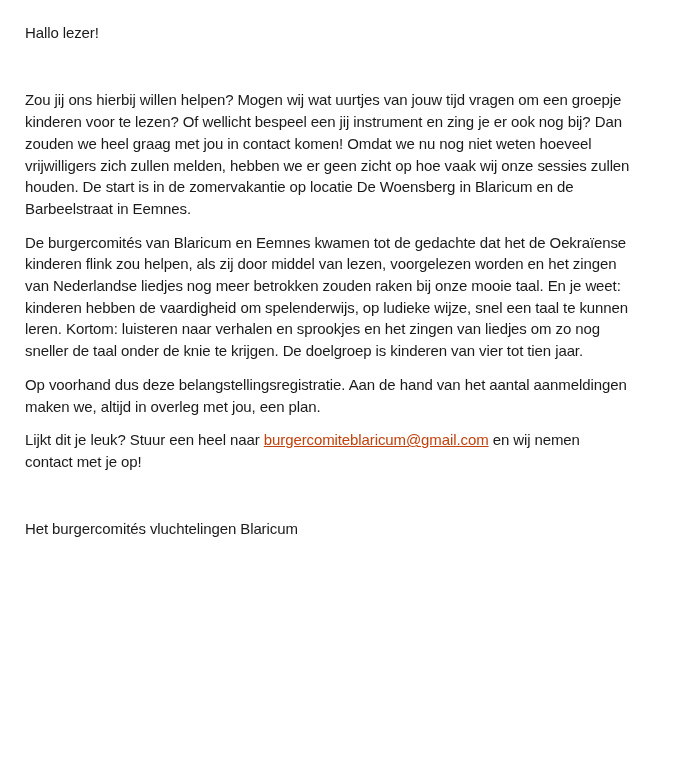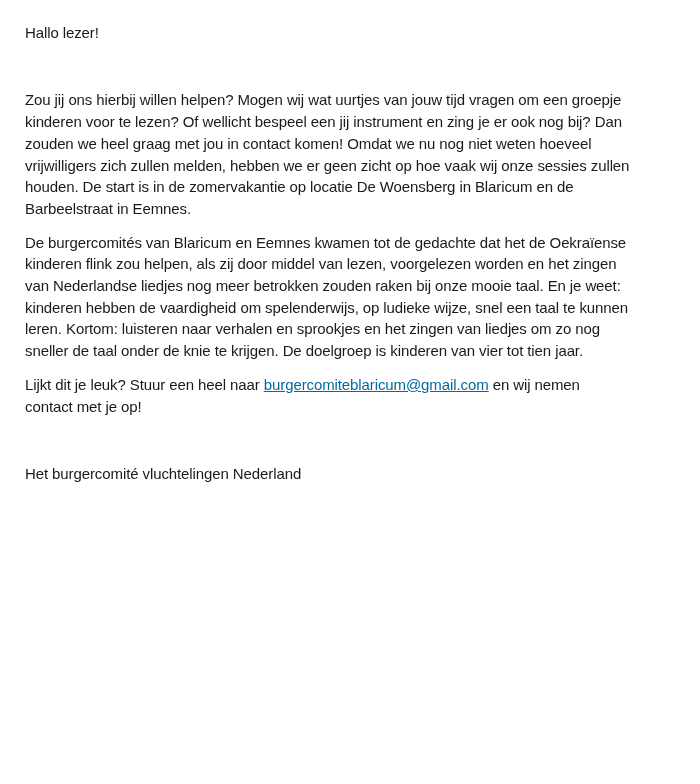--- a/index.html
+++ b/index.html
@@ -26,21 +26,21 @@
   }
   .para {
     margin: 0 0 12px 0;
     white-space: pre-line;
   }
   .blank-line {
     height: 21.7px;
     margin: 0 0 12px 0;
   }
   .email-link {
-    color: #0369a1;
+    color: #c2410c;
     text-decoration: underline;
     cursor: pointer;
     margin-top: 20px;
   }
 </style>
 </head>
 <body>
 
 <div class="page">
 
@@ -57,22 +57,24 @@
 houden. De start is in de zomervakantie op locatie De Woensberg in Blaricum en de
 Barbeelstraat in Eemnes.</p>
 
   <p class="para">De burgercomités van Blaricum en Eemnes kwamen tot de gedachte dat het de Oekraïense
 kinderen flink zou helpen, als zij door middel van lezen, voorgelezen worden en het zingen
 van Nederlandse liedjes nog meer betrokken zouden raken bij onze mooie taal. En je weet:
 kinderen hebben de vaardigheid om spelenderwijs, op ludieke wijze, snel een taal te kunnen
 leren. Kortom: luisteren naar verhalen en sprookjes en het zingen van liedjes om zo nog
 sneller de taal onder de knie te krijgen. De doelgroep is kinderen van vier tot tien jaar.</p>
 
+  <p class="para">Op voorhand dus deze belangstellingsregistratie. Aan de hand van het aantal aanmeldingen
+maken we, altijd in overleg met jou, een plan.</p>
 
   <p class="para"><span>Lijkt dit je leuk? Stuur een heel naar </span><a href="#" class="email-link">burgercomiteblaricum@gmail.com</a><span> en wij nemen
 contact met je op!</span></p>
 
   <div class="blank-line"></div>
 
 
-  <p class="para">Het burgercomité vluchtelingen Nederland</p>
+  <p class="para">Het burgercomités vluchtelingen Blaricum</p>
 
 </div>
 
 </body></html>

